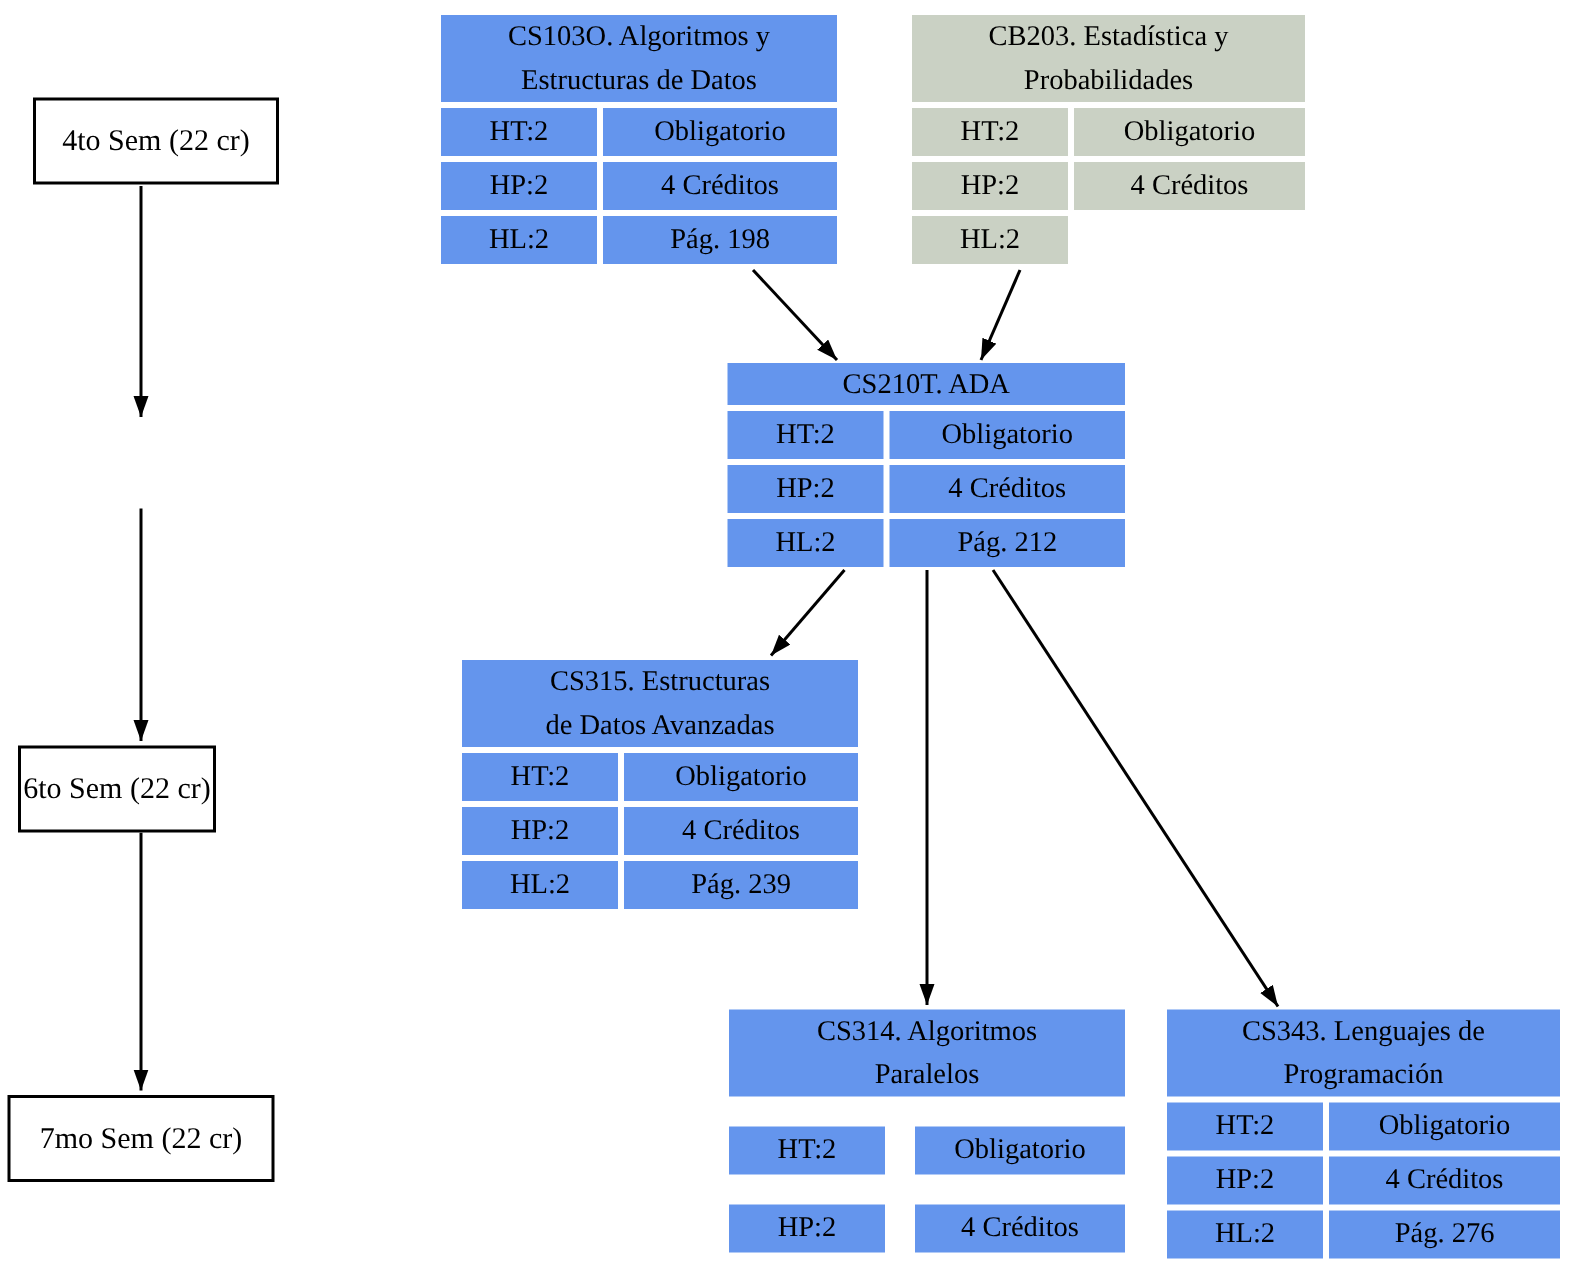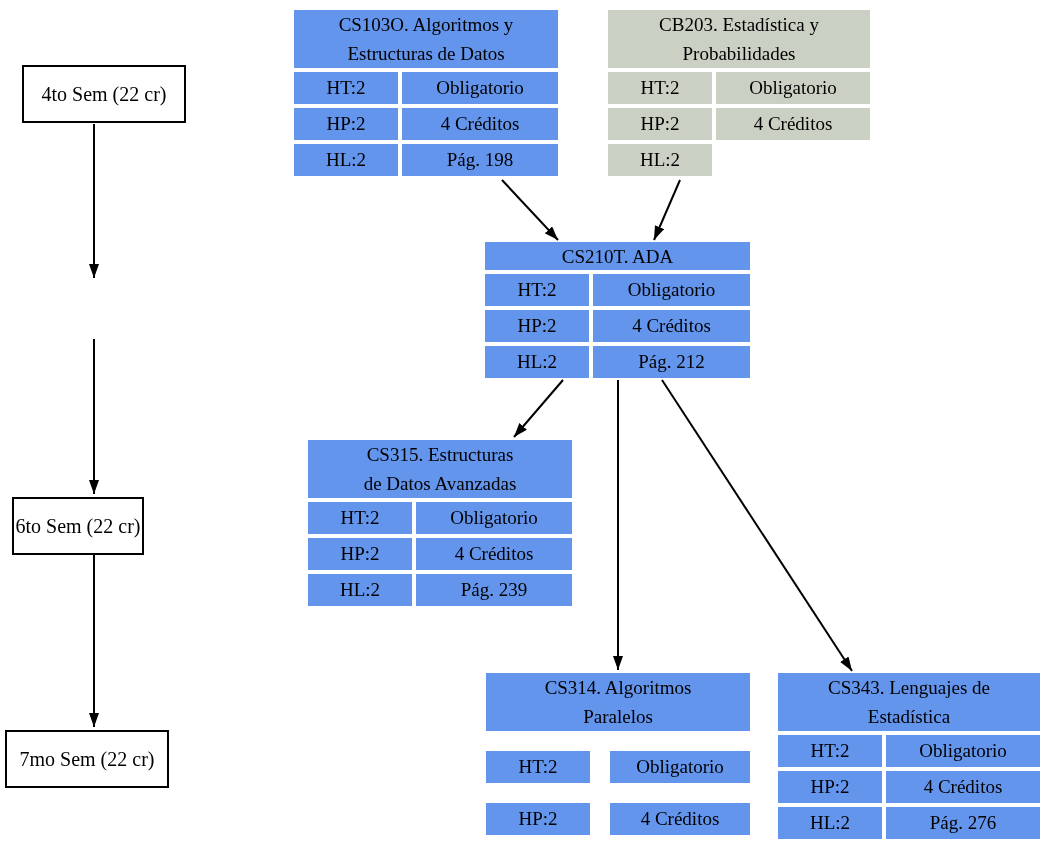--- a/index.html
+++ b/index.html
@@ -82,21 +82,21 @@
     <line x1="618" y1="380" x2="618" y2="670" stroke="#000000" stroke-width="2" marker-end="url(#arrow)"></line>
     <line x1="662" y1="380" x2="852" y2="671" stroke="#000000" stroke-width="2" marker-end="url(#arrow)"></line>
   </svg>
 
   <div class="sem-box" style="left:12px; top:65px; width:164px; height:58px;margin-left:10px;">
     <span>4to Sem (22 cr)</span>
   </div>
   <div class="sem-box" style="left:12px; top:497px; width:132px; height:58px;">
     <span>6to Sem (22 cr)</span>
   </div>
-  <div class="sem-box" style="left:5px; top:730px; width:164px; height:58px;">
+  <div class="sem-box" style="left:5px; top:730px; width:178px; height:58px;">
     <span>7mo Sem (22 cr)</span>
   </div>
 
   <div class="card blue" style="left:294px; top:10px; width:264px;">
     <div class="cell title two-line">
       <span class="title-line">CS103O. Algoritmos y</span>
       <span class="title-line">Estructuras de Datos</span>
     </div>
     <div class="cell">HT:2</div>
     <div class="cell">Obligatorio</div>
@@ -152,21 +152,21 @@
     <div class="cell">Obligatorio</div>
     <div class="cell">HP:2</div>
     <div class="cell">4 Créditos</div>
     <div class="cell">HL:2</div>
     <div class="cell">Pág. 197</div>
   </div>
 
   <div class="card blue" style="left:778px; top:673px; width:262px;">
     <div class="cell title two-line">
       <span class="title-line">CS343. Lenguajes de</span>
-      <span class="title-line">Estadística</span>
+      <span class="title-line">Programación</span>
     </div>
     <div class="cell">HT:2</div>
     <div class="cell">Obligatorio</div>
     <div class="cell">HP:2</div>
     <div class="cell">4 Créditos</div>
     <div class="cell">HL:2</div>
     <div class="cell">Pág. 276</div>
   </div>
 
 </div>

